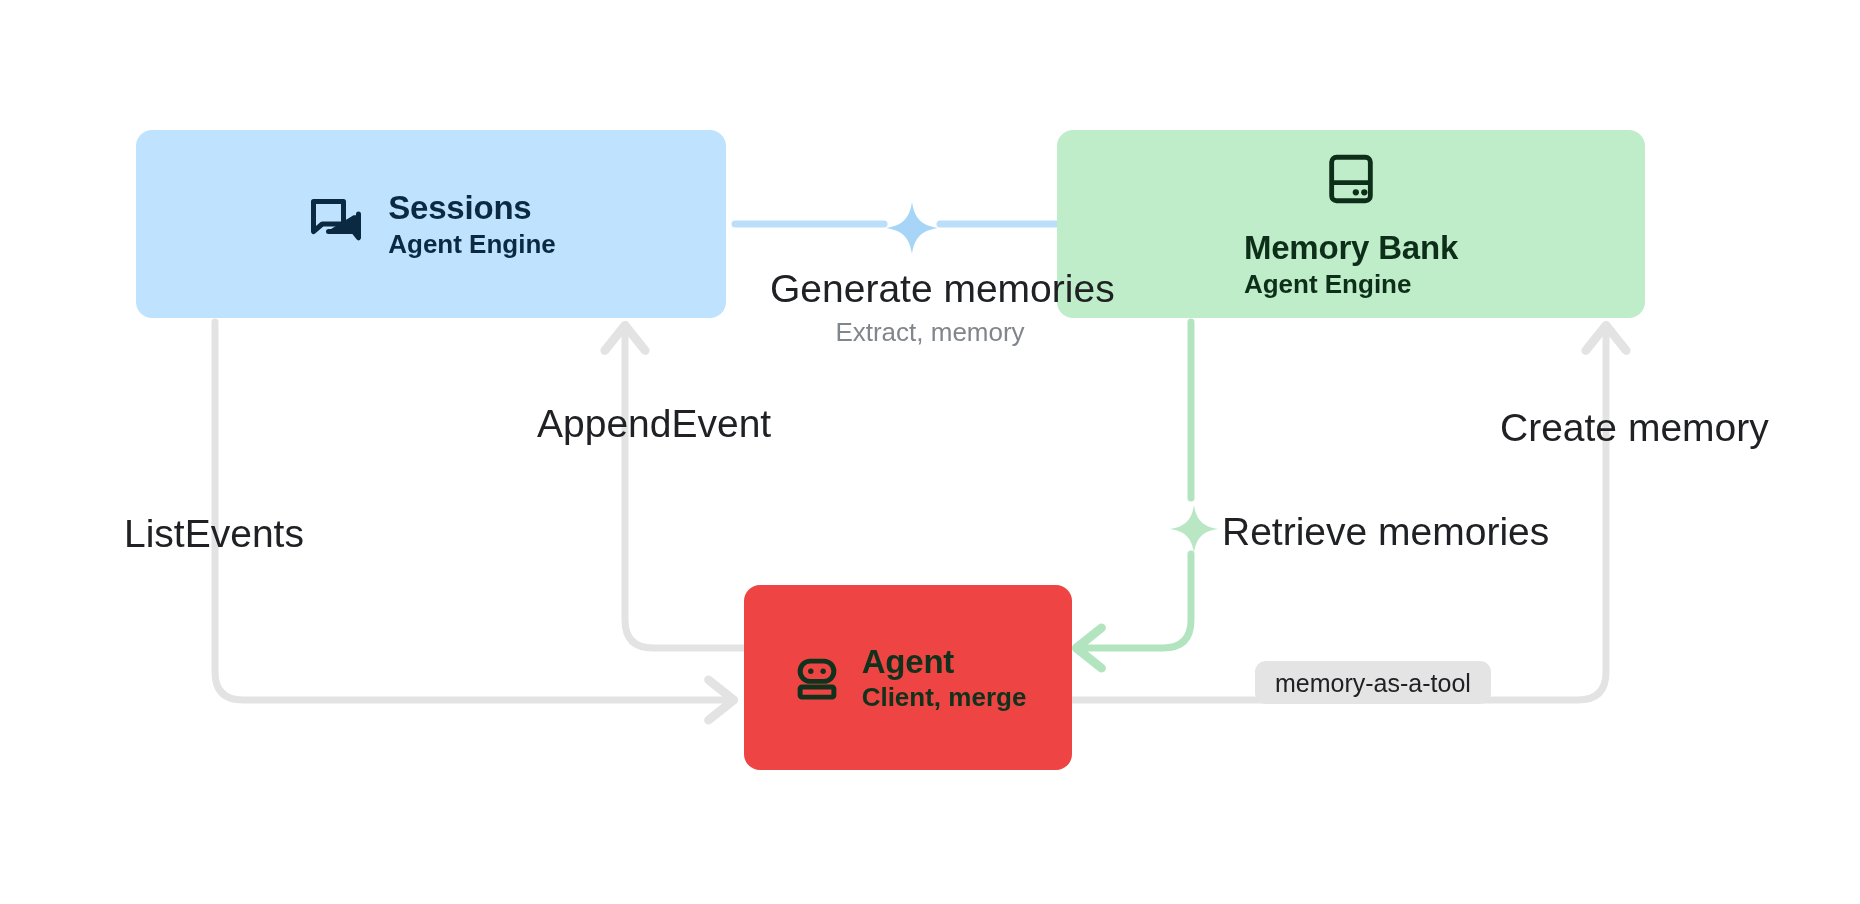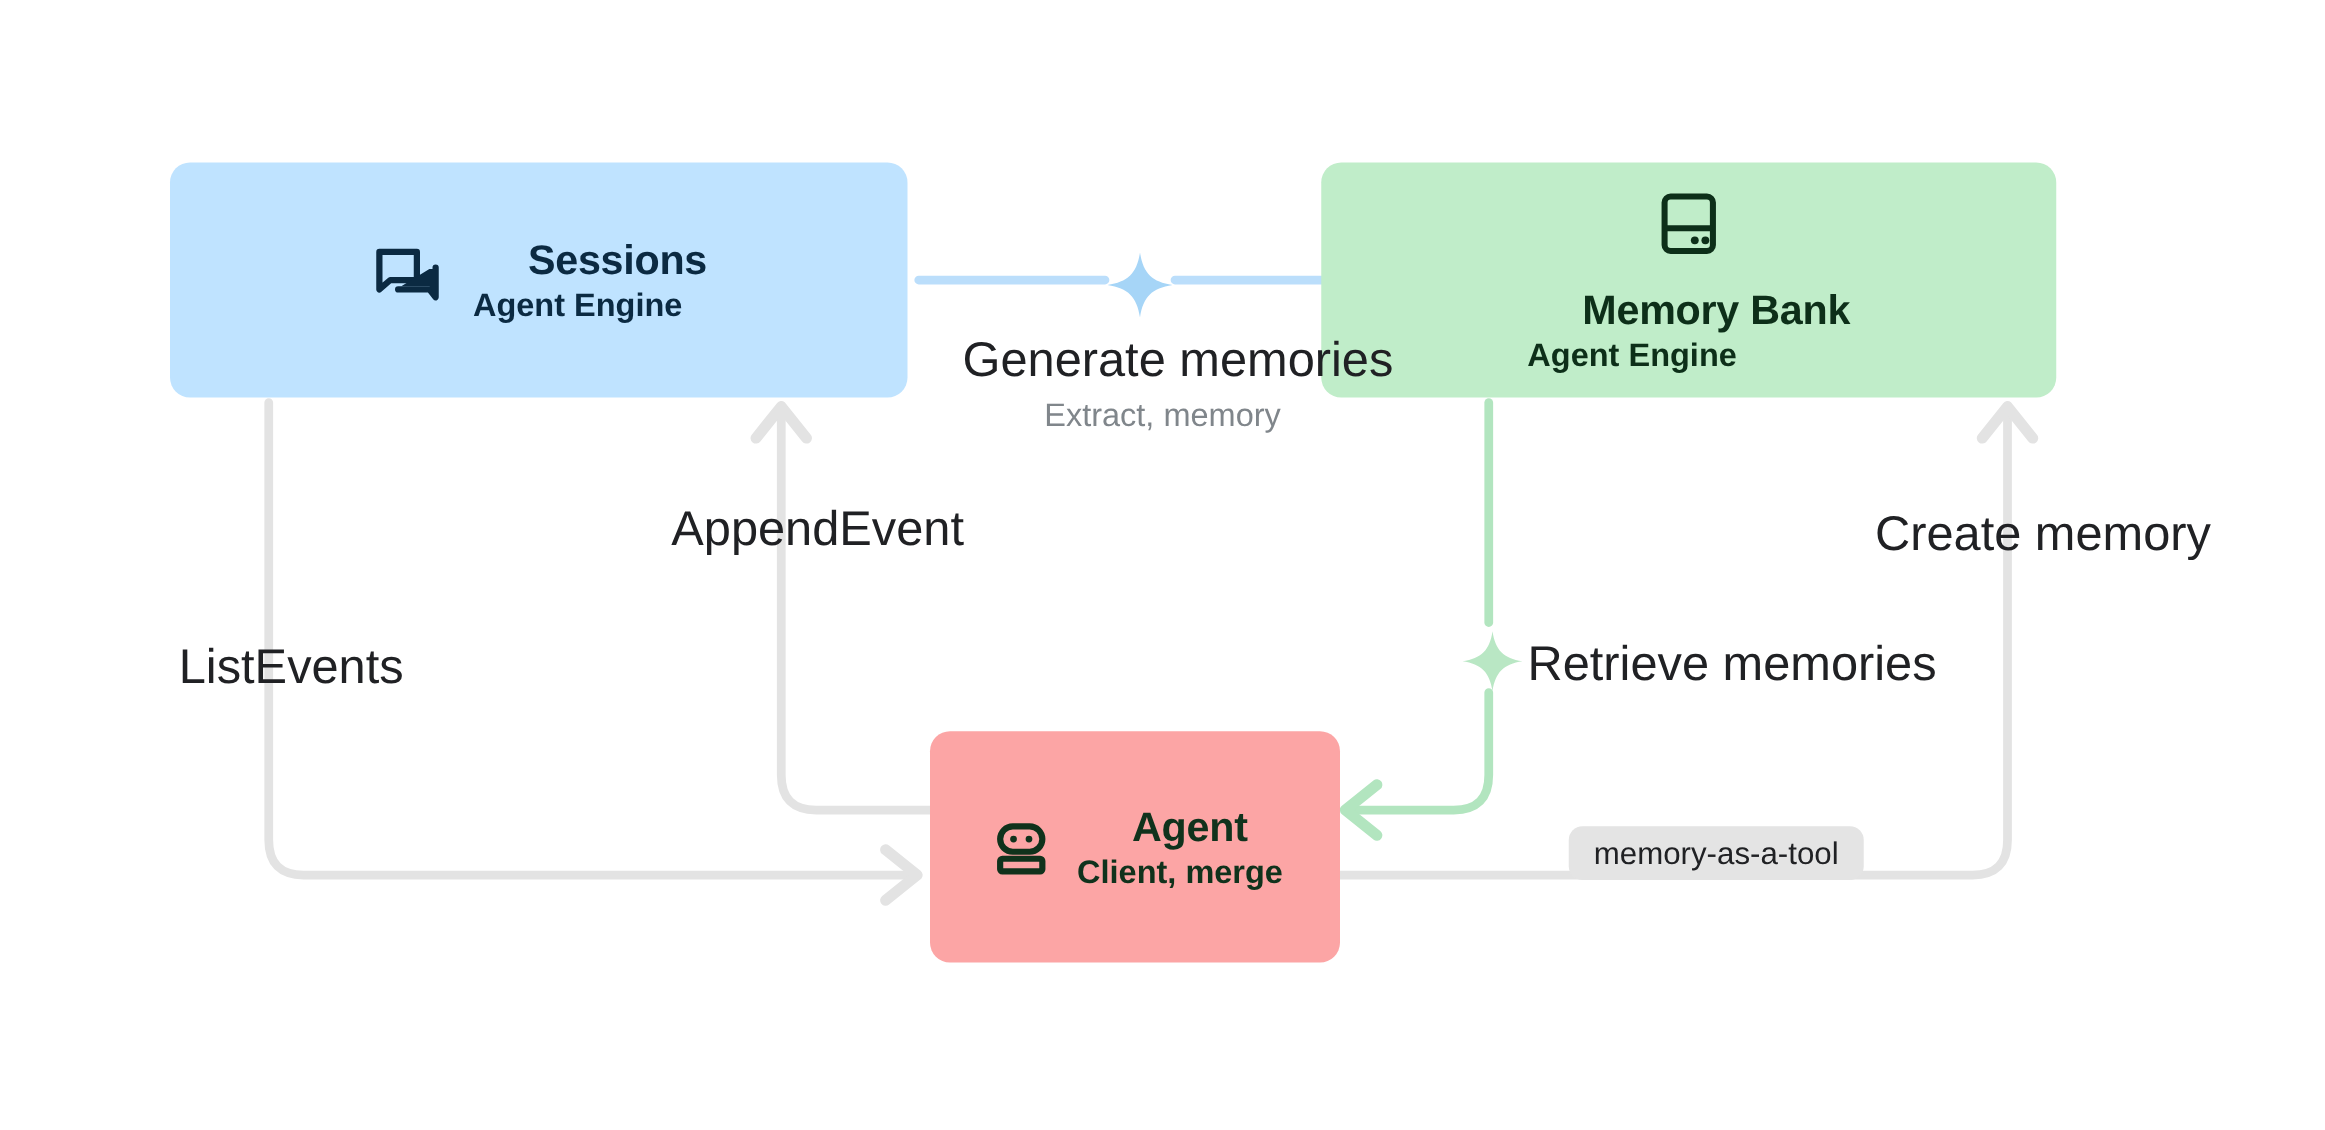--- a/index.html
+++ b/index.html
@@ -49,21 +49,20 @@
     flex-direction: column;
     align-items: flex-start;
     justify-content: center;
     line-height: 1.08;
   }
   .node-title {
     font-size: 33px;
     font-weight: 600;
     letter-spacing: -0.2px;
     white-space: nowrap;
-    margin-left: 44px;
   }
   .node-sub {
     font-size: 26px;
     font-weight: 700;
     white-space: nowrap;
     margin-top: 4px;
   }
 
   #node-sessions {
     left: 136px;
@@ -84,21 +83,21 @@
     flex-direction: column;
   }
   #node-memorybank .node-title,
   #node-memorybank .node-sub { color: #0d2f19; }
 
   #node-agent {
     left: 744px;
     top: 585px;
     width: 328px;
     height: 185px;
-    background: #fca5a5;
+    background: #ef4444;
     gap: 18px;
     justify-content: center;
   }
   #node-agent .node-title,
   #node-agent .node-sub { color: #10321c; }
 
   
   .edge-label {
     position: absolute;
     color: #202124;
@@ -124,21 +123,21 @@
     left: 770px;
     top: 265px;
     width: 320px;
     text-align: center;
   }
   #label-appendevent {
     left: 537px;
     top: 400px;
   }
   #label-listevents {
-    left: 143px;
+    left: 124px;
     top: 510px;
   }
   #label-creatememory {
     left: 1500px;
     top: 404px;
   }
   #label-retrieve {
     left: 1222px;
     top: 508px;
   }

